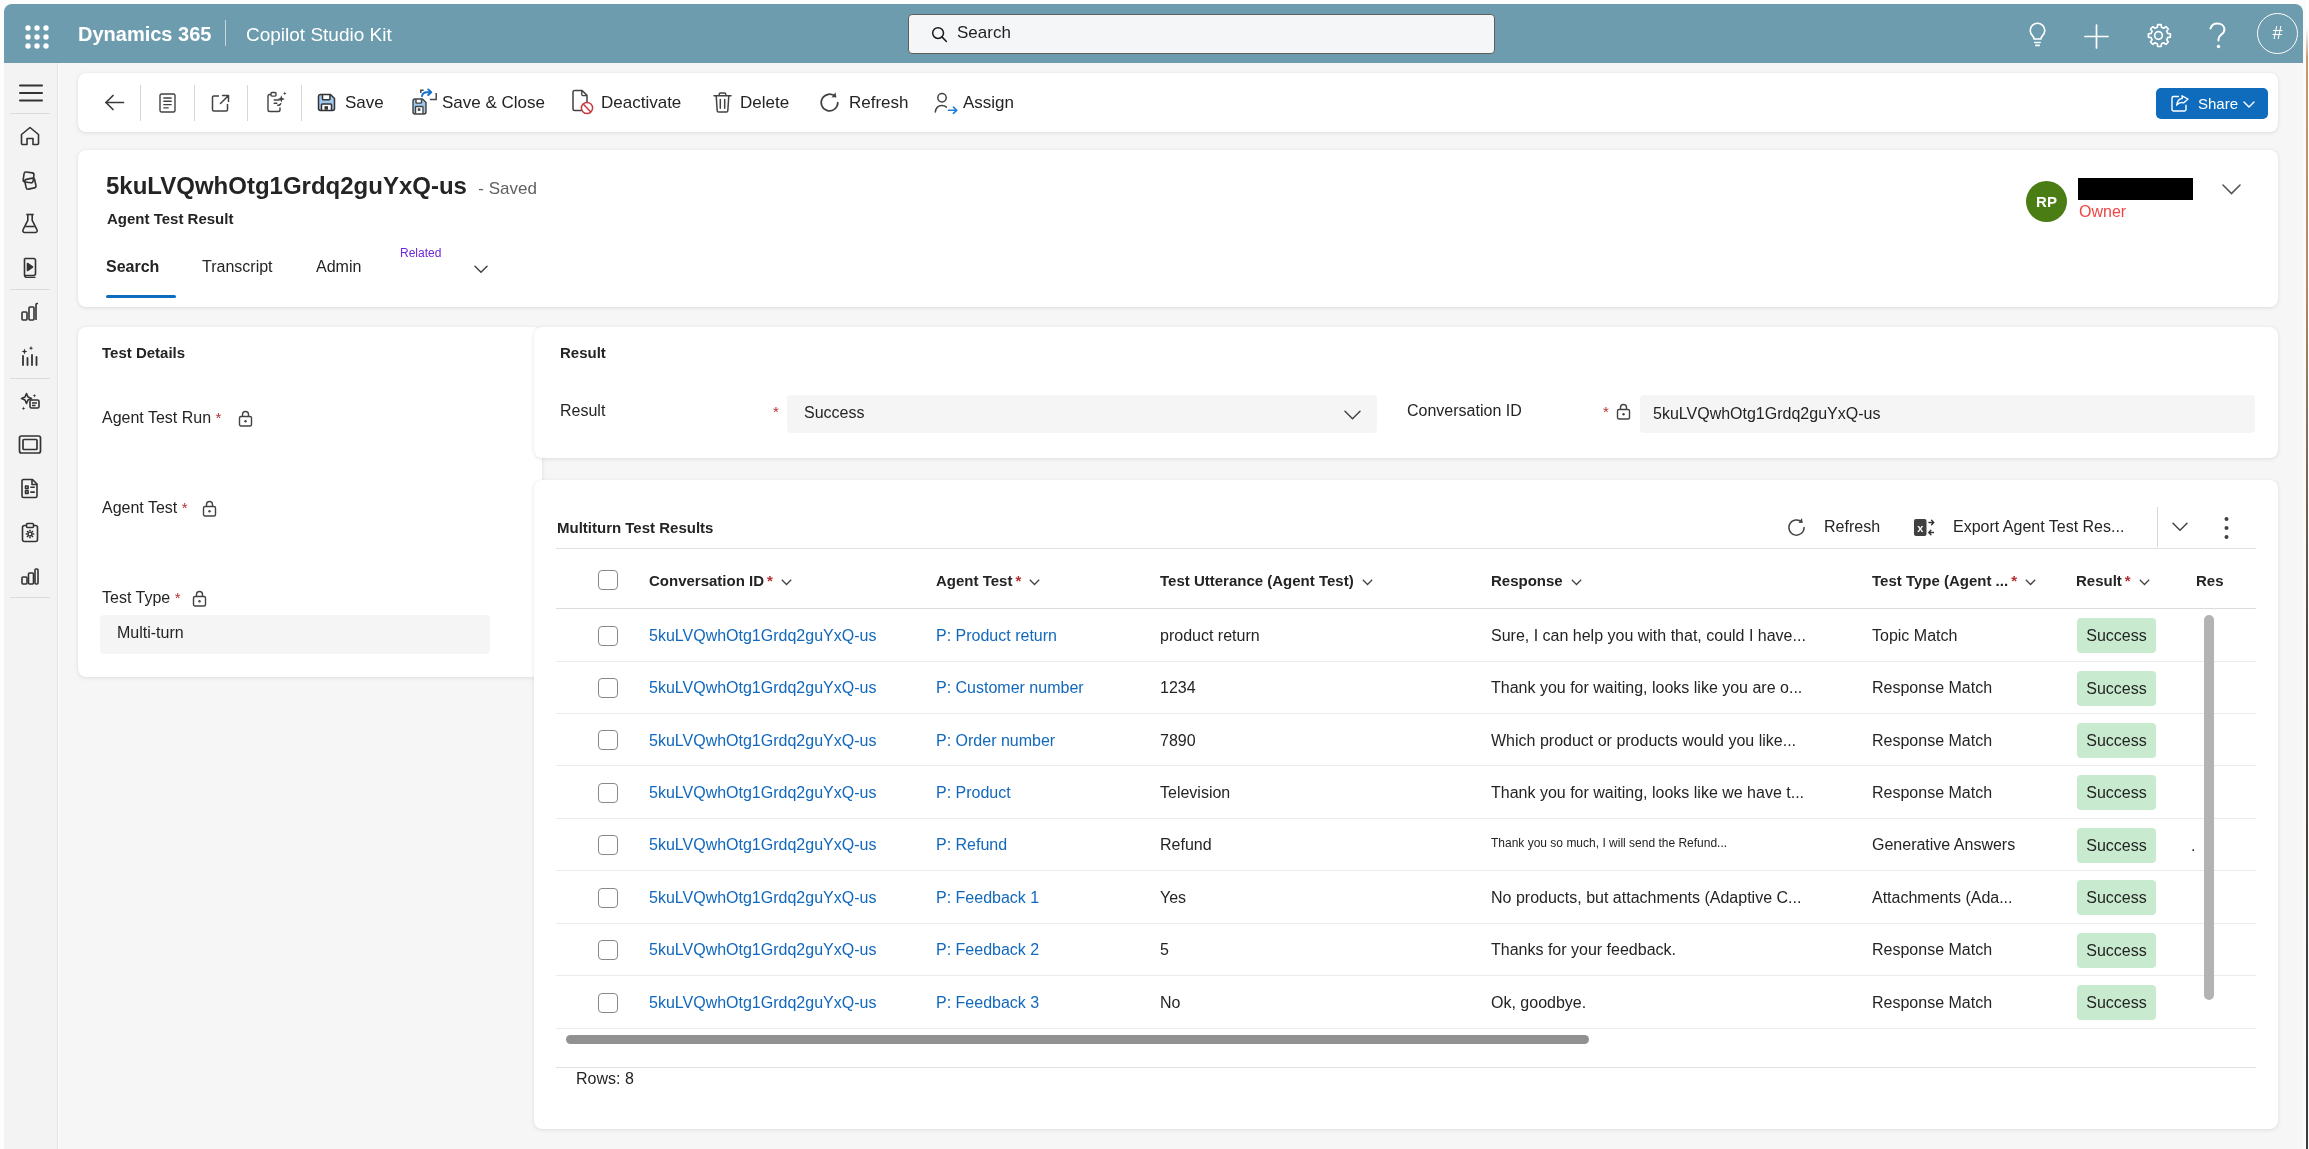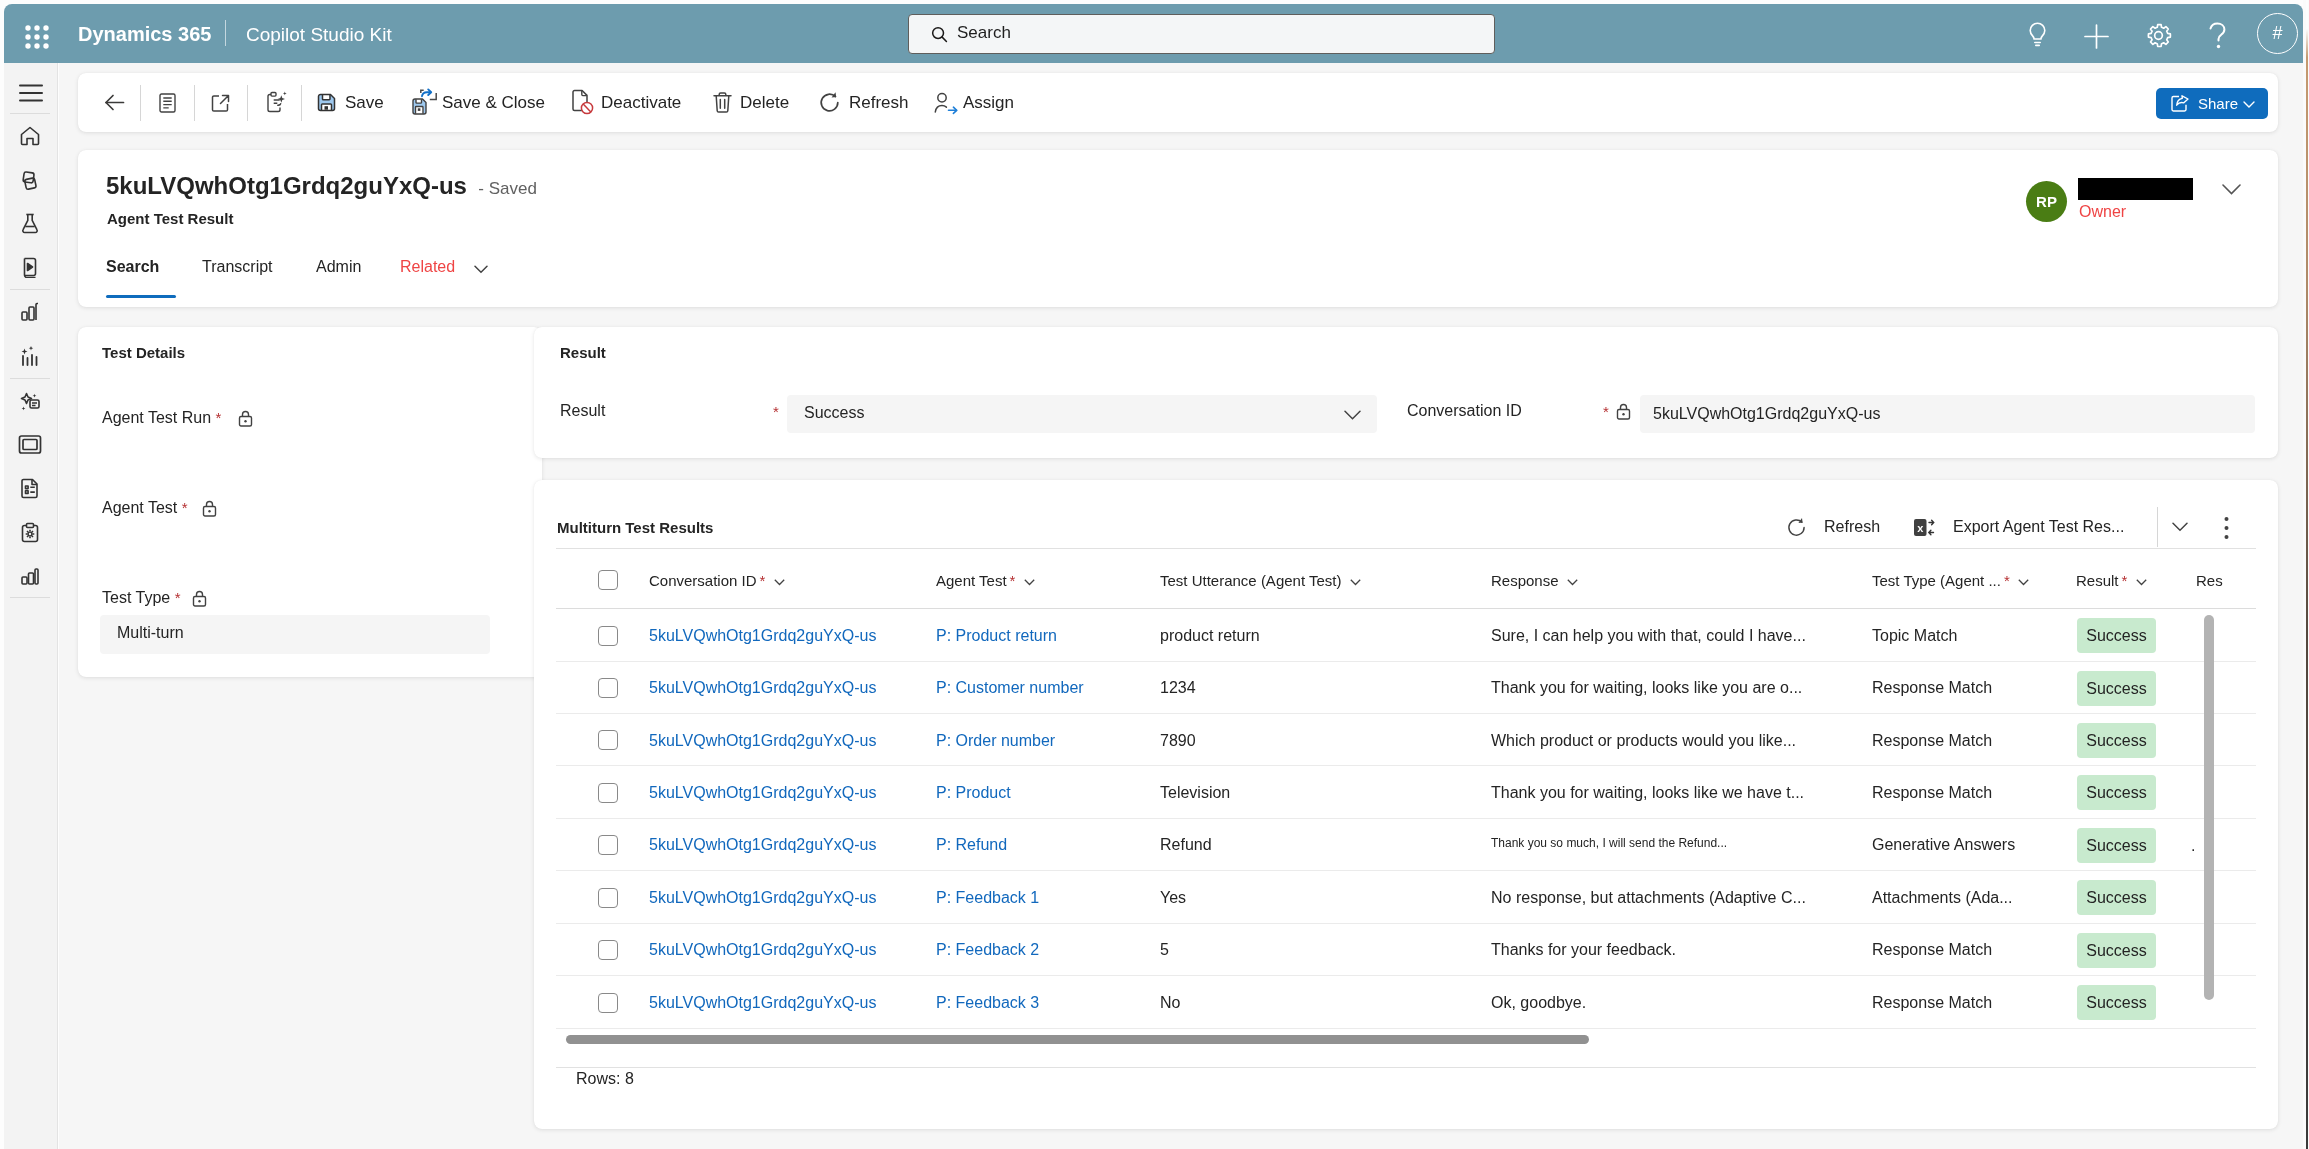--- a/index.html
+++ b/index.html
@@ -11,21 +11,21 @@
 #rightline{position:absolute;left:2306px;top:0;width:2px;height:1149px;background:linear-gradient(#fdfdfd 0%,#fdfdfd 2.5%,#c59a70 5%,#ae8a68 25%,#55493f 55%,#3a3a3a 100%)}
 .card{position:absolute;background:#fff;border-radius:8px;box-shadow:0 1px 4px rgba(0,0,0,.10),0 0 1px rgba(0,0,0,.06)}
 .lbl{position:absolute;font-size:16px;color:#242424;white-space:nowrap}
 .star{color:#b53032;font-size:15px}
 .fld{position:absolute;background:#f5f5f5;border-radius:4px}
 .link{color:#115ea3;text-decoration:underline}
 .glink{color:#1168bd}
 svg{display:block}
 .sep{position:absolute;width:1px;background:#d6d6d6}
 .chip{position:absolute;left:1543px;width:79px;height:35px;background:#c8eace;border-radius:4px;font-size:16px;color:#242424;text-align:center;line-height:35px}
-.hdrtxt{font-weight:normal;font-size:15px;color:#242424;white-space:nowrap}
+.hdrtxt{font-weight:bold;font-size:15px;color:#242424;white-space:nowrap}
 .cbx{position:absolute;left:598px;width:20px;height:20px;border:1.5px solid #898989;border-radius:4px;background:#fff}
 </style></head><body>
 
 <div id="topbar">
   <svg class="abs" style="left:20px;top:20px" width="26" height="26" viewBox="0 0 26 26">
     <g fill="#fff">
         <circle cx="4" cy="4" r="2.7"></circle>
         <circle cx="13" cy="4" r="2.7"></circle>
         <circle cx="22" cy="4" r="2.7"></circle>
     <circle cx="4" cy="13" r="2.7"></circle>
@@ -277,21 +277,21 @@
   </div>
 </div>
 
 <div class="card" id="headcard" style="left:78px;top:150px;width:2200px;height:157px">
   <div class="abs" style="left:28px;top:22px;font-size:24px;font-weight:bold;color:#242424;white-space:nowrap">5kuLVQwhOtg1Grdq2guYxQ-us <span style="font-weight:normal;font-size:17px;color:#616161">&nbsp;- Saved</span></div>
   <div class="abs" style="left:29px;top:60px;font-size:15px;font-weight:bold;color:#242424">Agent Test Result</div>
   <div class="abs" style="left:28px;top:108px;font-size:16px;font-weight:bold;color:#242424">Search</div>
   <div class="abs" style="left:28px;top:145px;width:70px;height:3px;background:#0f6cbd;border-radius:2px"></div>
   <div class="abs" style="left:124px;top:108px;font-size:16px;color:#242424">Transcript</div>
   <div class="abs" style="left:238px;top:108px;font-size:16px;color:#242424">Admin</div>
-  <div class="abs" style="left:322px;top:108px;font-size:16px;color:#ef4444">Related</div>
+  <div class="abs" style="left:322px;top:96px;font-size:12px;color:#6d28d9">Related</div>
   <svg class="abs" style="left:396px;top:115px" width="14" height="9" viewBox="0 0 14 9">
       <path fill="none" stroke="#424242" stroke-width="1.5" stroke-linecap="round" d="M1 1.3 7 7.3 13 1.3"></path>
     </svg>
   <div class="abs" style="left:1948px;top:31px;width:41px;height:41px;border-radius:50%;background:#4a7d14;color:#fff;font-size:15px;font-weight:bold;text-align:center;line-height:41px">RP</div>
   <div class="abs" style="left:2000px;top:28px;width:115px;height:22px;background:#000"></div>
   <div class="abs" style="left:2001px;top:53px;font-size:16px;color:#ef4444">Owner</div>
   <svg class="abs" style="left:2144px;top:34px" width="19" height="11" viewBox="0 0 19 11">
       <path fill="none" stroke="#555" stroke-width="1.6" stroke-linecap="round" d="M1 1 9.5 9.5 18 1"></path>
     </svg>
 </div>
@@ -439,21 +439,21 @@
   <div class="abs glink" style="left:402px;top:356px;font-size:16px;text-decoration:none">P: Refund</div>
   <div class="abs" style="left:626px;top:356px;font-size:16px">Refund</div>
   <div class="abs" style="left:957px;top:356px;font-size:12px">Thank you so much, I will send the Refund...</div>
   <div class="abs" style="left:1338px;top:356px;font-size:16px">Generative Answers</div>
   <div class="chip" style="top:348px">Success</div>
   <div class="abs" style="left:22px;top:390.3px;width:1700px;height:1px;background:#ebebeb"></div>
   <div class="cbx" style="left:64px;top:408px"></div>
   <div class="abs glink" style="left:115px;top:409px;font-size:16px;text-decoration:none">5kuLVQwhOtg1Grdq2guYxQ-us</div>
   <div class="abs glink" style="left:402px;top:409px;font-size:16px;text-decoration:none">P: Feedback 1</div>
   <div class="abs" style="left:626px;top:409px;font-size:16px">Yes</div>
-  <div class="abs" style="left:957px;top:409px;font-size:16px">No response, but attachments (Adaptive C...</div>
+  <div class="abs" style="left:957px;top:409px;font-size:16px">No products, but attachments (Adaptive C...</div>
   <div class="abs" style="left:1338px;top:409px;font-size:16px">Attachments (Ada...</div>
   <div class="chip" style="top:400px">Success</div>
   <div class="abs" style="left:22px;top:442.8px;width:1700px;height:1px;background:#ebebeb"></div>
   <div class="cbx" style="left:64px;top:460px"></div>
   <div class="abs glink" style="left:115px;top:461px;font-size:16px;text-decoration:none">5kuLVQwhOtg1Grdq2guYxQ-us</div>
   <div class="abs glink" style="left:402px;top:461px;font-size:16px;text-decoration:none">P: Feedback 2</div>
   <div class="abs" style="left:626px;top:461px;font-size:16px">5</div>
   <div class="abs" style="left:957px;top:461px;font-size:16px">Thanks for your feedback.</div>
   <div class="abs" style="left:1338px;top:461px;font-size:16px">Response Match</div>
   <div class="chip" style="top:453px">Success</div>

